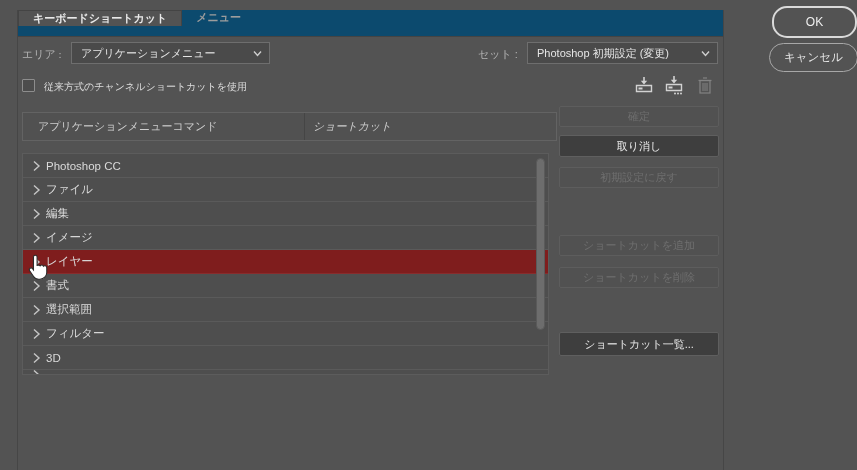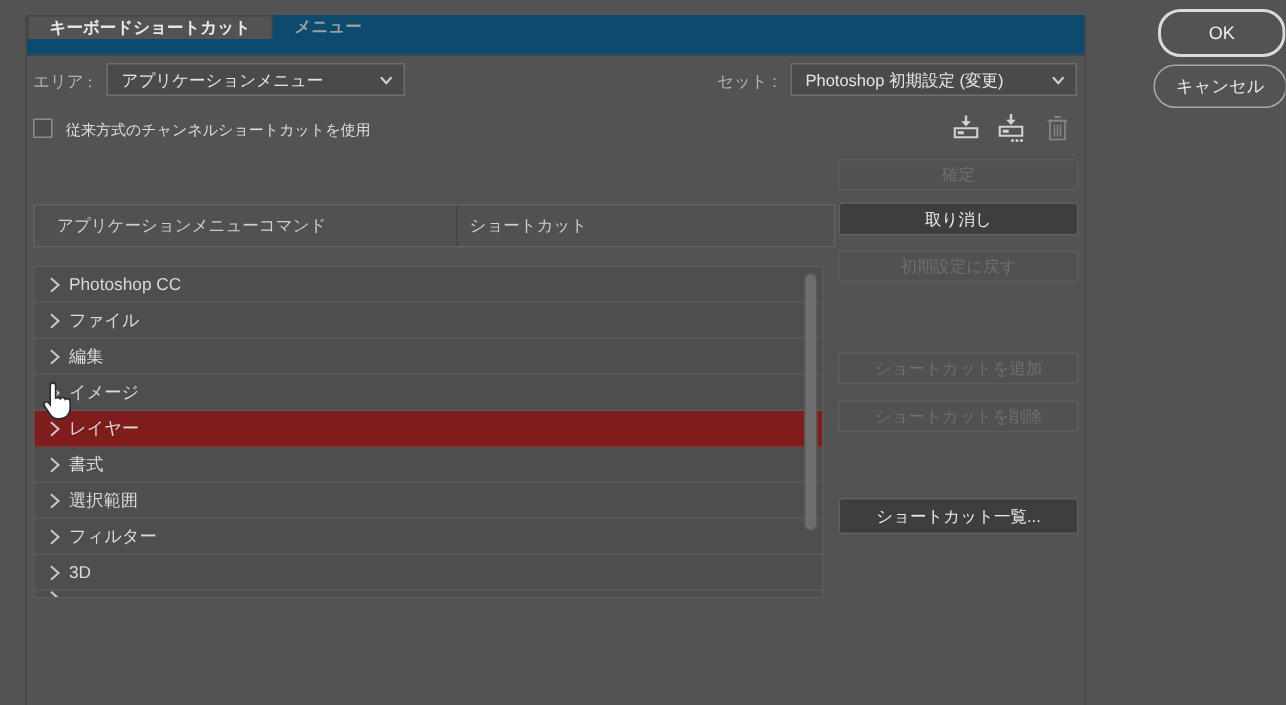--- a/index.html
+++ b/index.html
@@ -31,29 +31,29 @@
     position:absolute;left:22px;top:79px;width:13px;height:13px;
     border:1px solid #8d8d8d;background:#4c4c4c;box-sizing:border-box;border-radius:1px;
   }
   .checkbox-label{position:absolute;left:44px;top:80px;font-size:10px;color:#dedede;}
   
   .tool-icon{position:absolute;width:22px;height:22px;display:flex;align-items:center;justify-content:center;}
   
   .thead{
     position:absolute;left:22px;top:112px;width:535px;height:29px;
     background:#515151;border:1px solid #636363;box-sizing:border-box;
-    display:flex;align-items:center;font-size:11px;color:#cfcfcf;margin-top:24px;
+    display:flex;align-items:center;font-size:11px;color:#cfcfcf;
   }
   .thead .cell1{width:281px;padding-left:15px;box-sizing:border-box;}
   .thead .hdiv{width:1px;height:100%;background:#454545;}
-  .thead .cell2{padding-left:8px;}
+  .thead .cell2{padding-left:8px;font-style:italic;}
   
   .list{
     position:absolute;left:22px;top:153px;width:527px;height:222px;
-    background:#4e4e4e;border:1px solid #5c5c5c;box-sizing:border-box;overflow:hidden;margin-top:24px;
+    background:#4e4e4e;border:1px solid #5c5c5c;box-sizing:border-box;overflow:hidden;
   }
   .row{
     height:23px;display:flex;align-items:center;
     border-bottom:1px solid rgba(255,255,255,0.07);
     font-size:11.5px;color:#dadada;cursor:default;
   }
   .row.selected{background:#7f1d1d;}
   .row .chev{width:14px;margin-left:9px;display:flex;align-items:center;}
   .row.partial{height:9px;overflow:hidden;border-bottom:none;}
   

